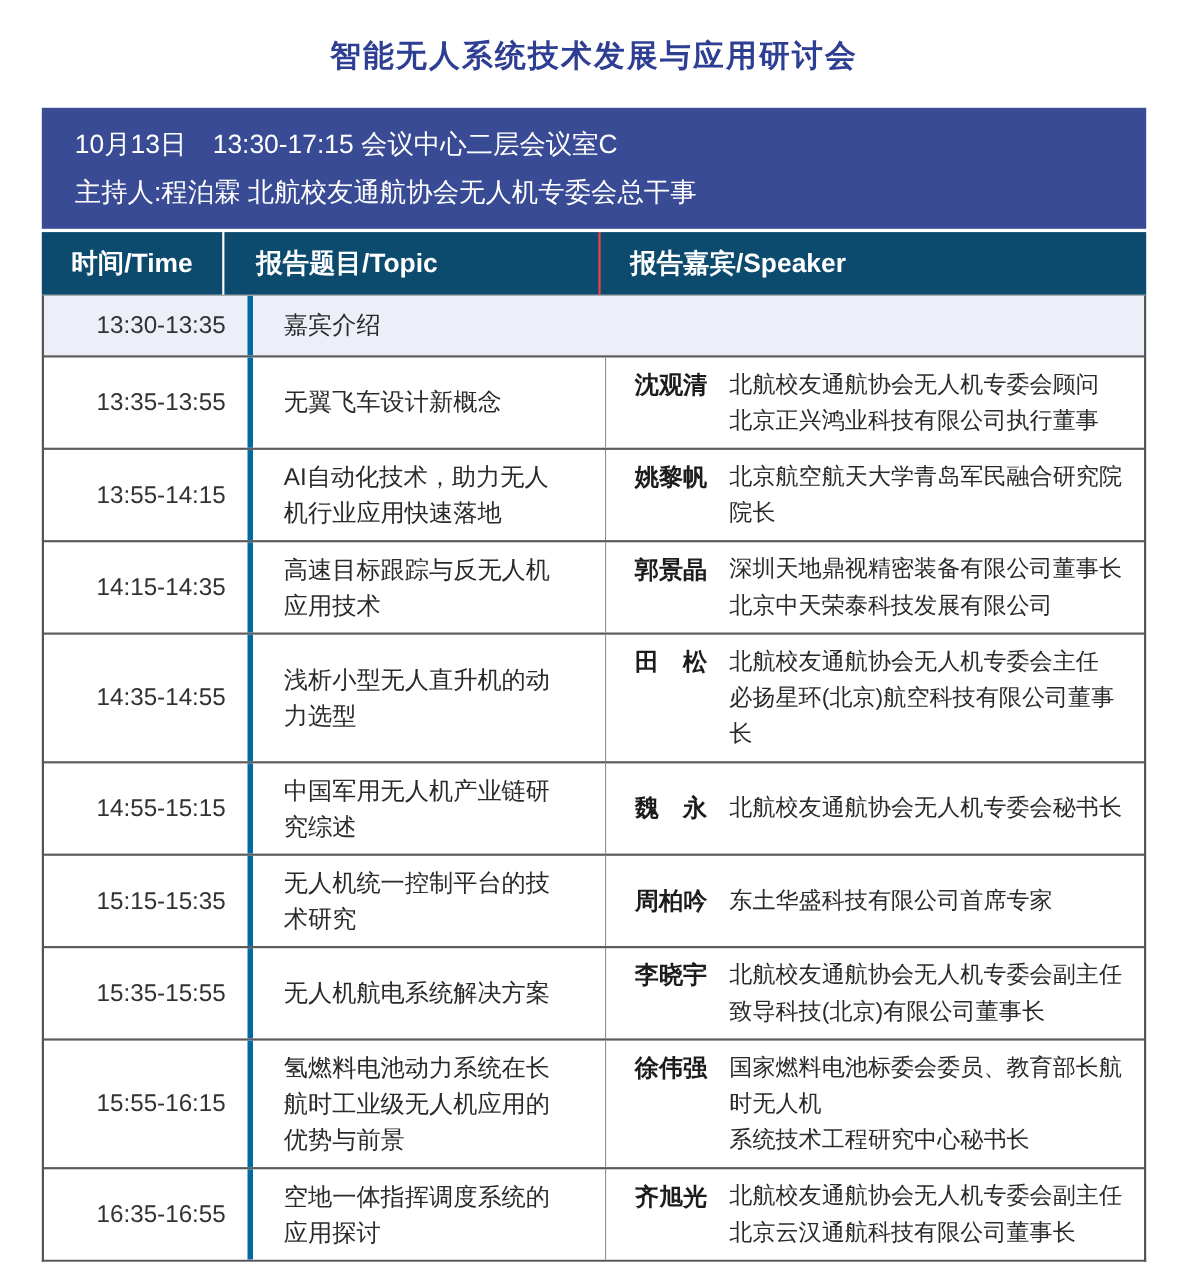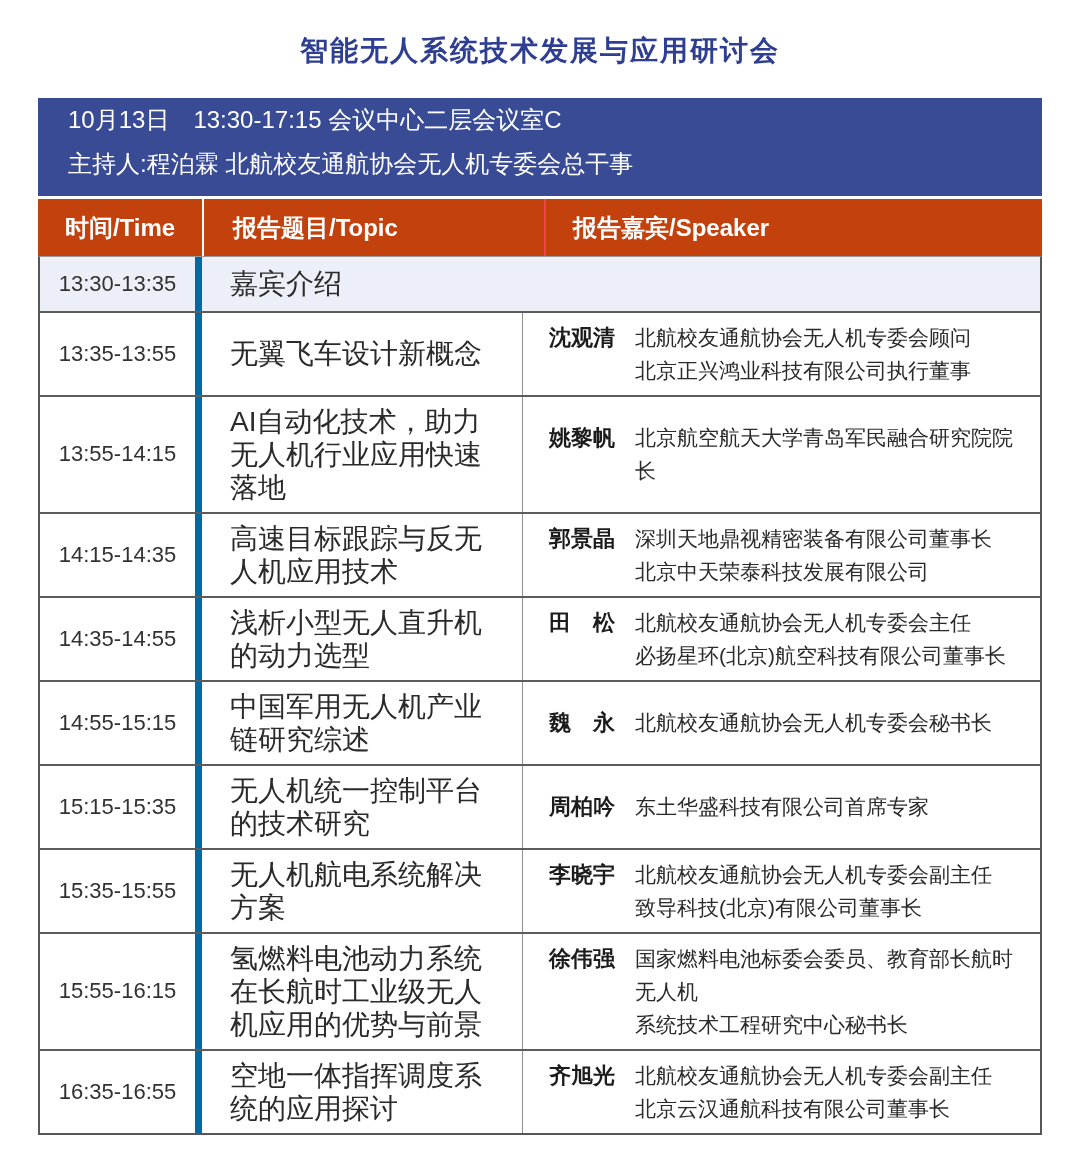--- a/index.html
+++ b/index.html
@@ -20,31 +20,31 @@
     font-size: 28px;
     font-weight: bold;
     letter-spacing: 2px;
     margin: 12px 0 30px 0;
     line-height: 1.2;
   }
   .info-band {
     background: #3a4b96;
     color: #ffffff;
     font-size: 24px;
-    padding: 0 30px 10px 30px;
+    padding: 12px 30px 10px 30px;
     margin-bottom: 3px;
   }
   .info-band .line {
     line-height: 44px;
     white-space: pre-wrap;
   }
   
   .thead {
     display: flex;
-    background: #c2410c;
+    background: #0c4a6e;
     color: #ffffff;
     font-weight: bold;
     font-size: 24px;
   }
   .th {
     box-sizing: border-box;
     padding: 15px 0 14px 0;
     line-height: 28px;
   }
   .th.time    { width: 164px; text-align: center; }
@@ -64,31 +64,32 @@
   .cell {
     box-sizing: border-box;
     display: flex;
     align-items: center;
     min-height: 54px;
     padding: 8px 10px;
   }
   .cell.time {
     width: 162px;
     justify-content: center;
-    border-right: 7px solid #0369a1;
+    border-right: 5px solid #0369a1;
     font-size: 22px;
     color: #323232;
     text-align: center;
+    margin-left: 28px;
   }
   .cell.topic {
     width: 321px;
     border-right: 1px solid #8f8f8f;
     padding-left: 28px;
     padding-right: 40px;
-    font-size: 28px;
+    font-size: 22px;
     color: #2a2a2a;
     line-height: 33px;
   }
   .row.span-topic .cell.topic {
     flex: 1;
     border-right: none;
   }
   .cell.speaker {
     flex: 1;
     padding-left: 26px;

